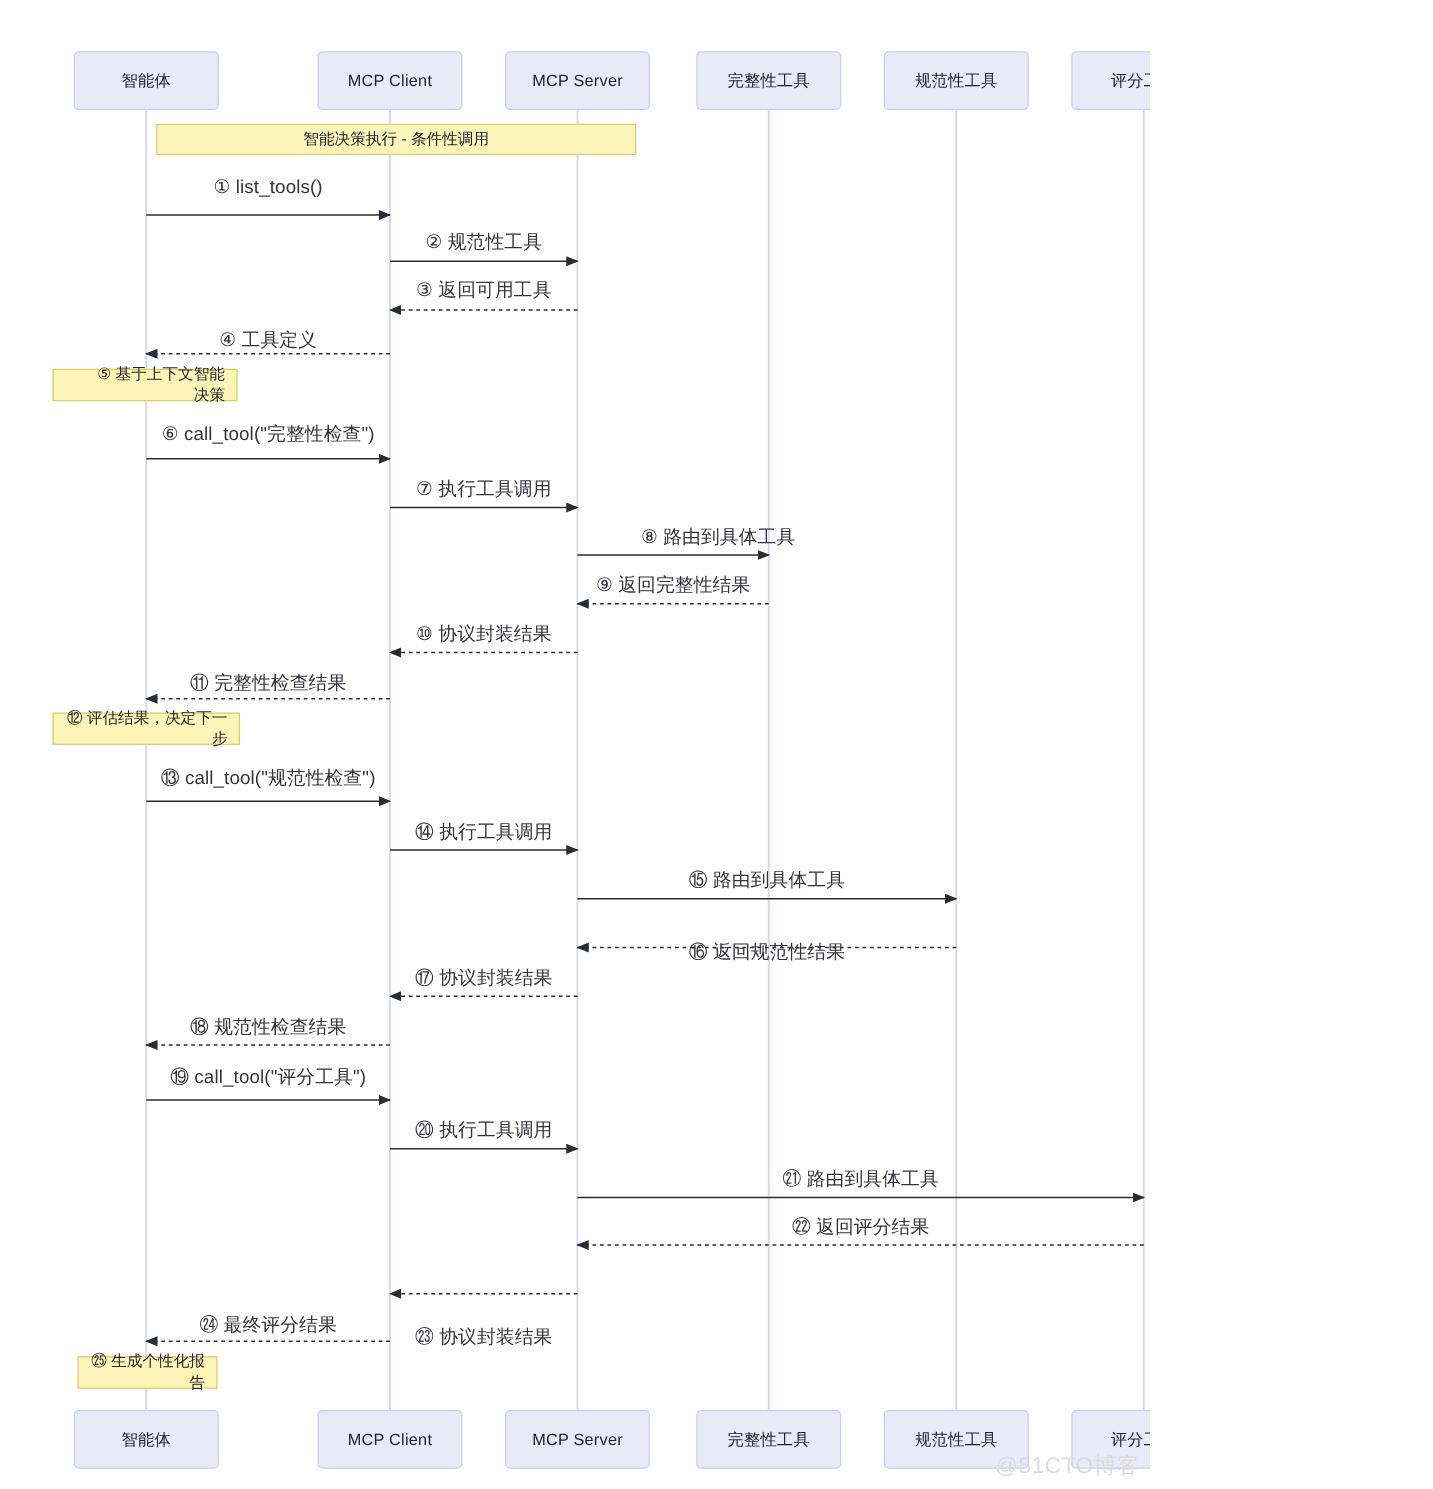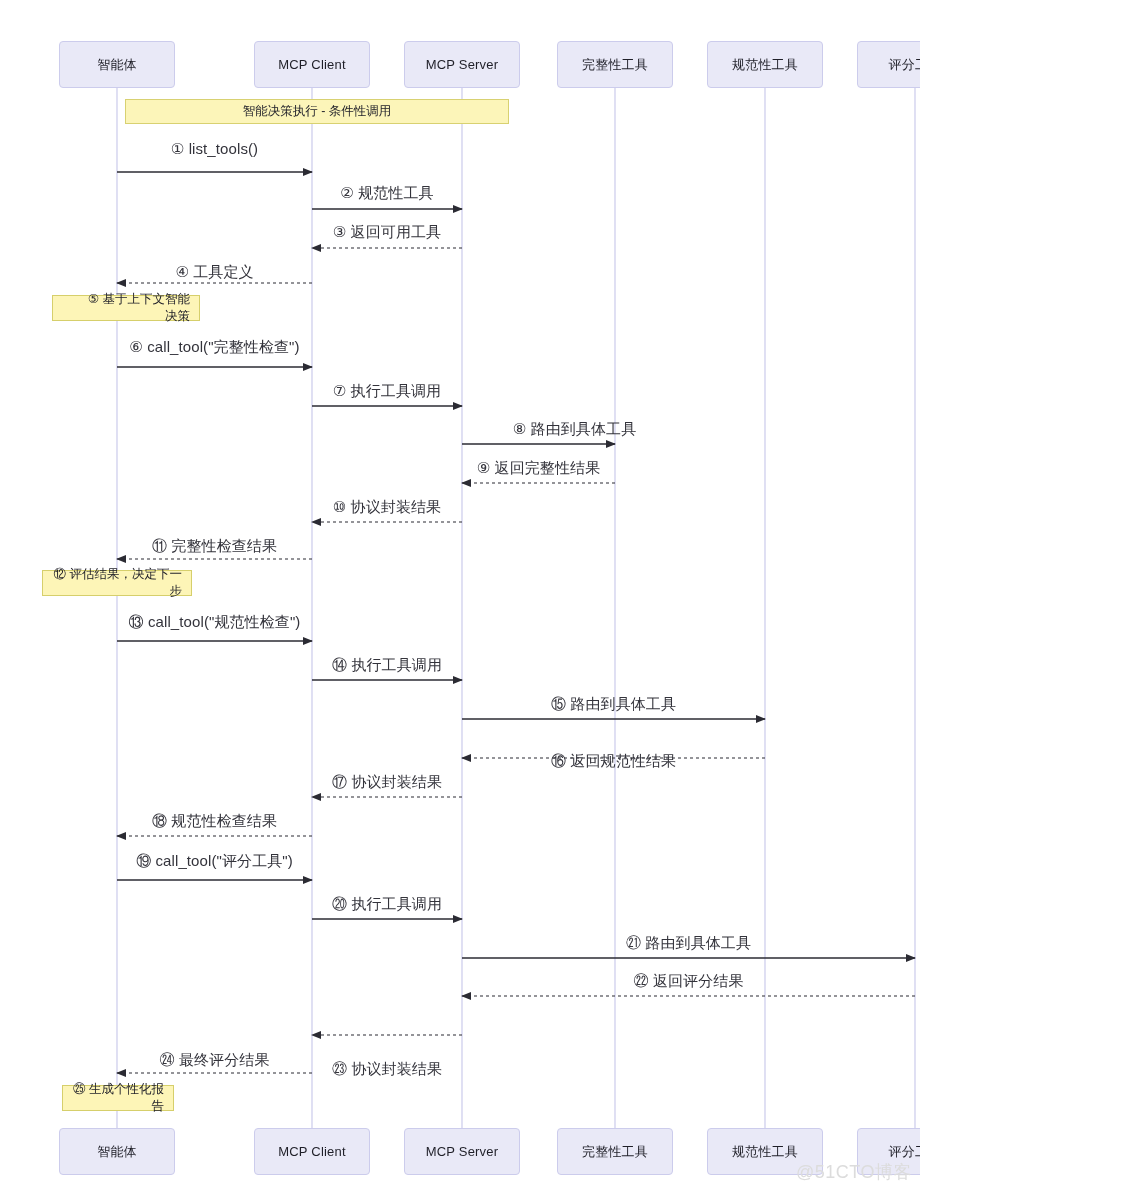--- a/index.html
+++ b/index.html
@@ -140,19 +140,19 @@
       <div class="msg-label" style="left: 214.5px; top: 812px;">⑱ 规范性检查结果</div>
       <div class="msg-label" style="left: 214.5px; top: 852px;">⑲ call_tool("评分工具")</div>
       <div class="msg-label" style="left: 387px; top: 895px;">⑳ 执行工具调用</div>
       <div class="msg-label" style="left: 688.5px; top: 934px;">㉑ 路由到具体工具</div>
       <div class="msg-label" style="left: 688.5px; top: 972px;">㉒ 返回评分结果</div>
       <div class="msg-label" style="left: 387px; top: 1012px; margin-top: 48px;">㉓ 协议封装结果</div>
       <div class="msg-label" style="left: 214.5px; top: 1051px;">㉔ 最终评分结果</div>
     </div>
   <div id="notes">
       <div class="note banner" style="left: 97px; top: 99px; width: 384px; margin-left: 28px;">智能决策执行 - 条件性调用</div>
-      <div class="note" style="left: 52px; top: 295px; width: 148px; padding-left: 28px;">⑤ 基于上下文智能决策</div>
+      <div class="note" style="left: 42px; top: 295px; width: 148px; padding-left: 28px;">⑤ 基于上下文智能决策</div>
       <div class="note" style="left: 42px; top: 570px; width: 150px;">⑫ 评估结果，决定下一步</div>
       <div class="note" style="left: 62px; top: 1085px; width: 112px;">㉕ 生成个性化报告</div>
     </div>
 
   <div class="watermark">@51CTO博客</div>
 </div>
 
 </body></html>

